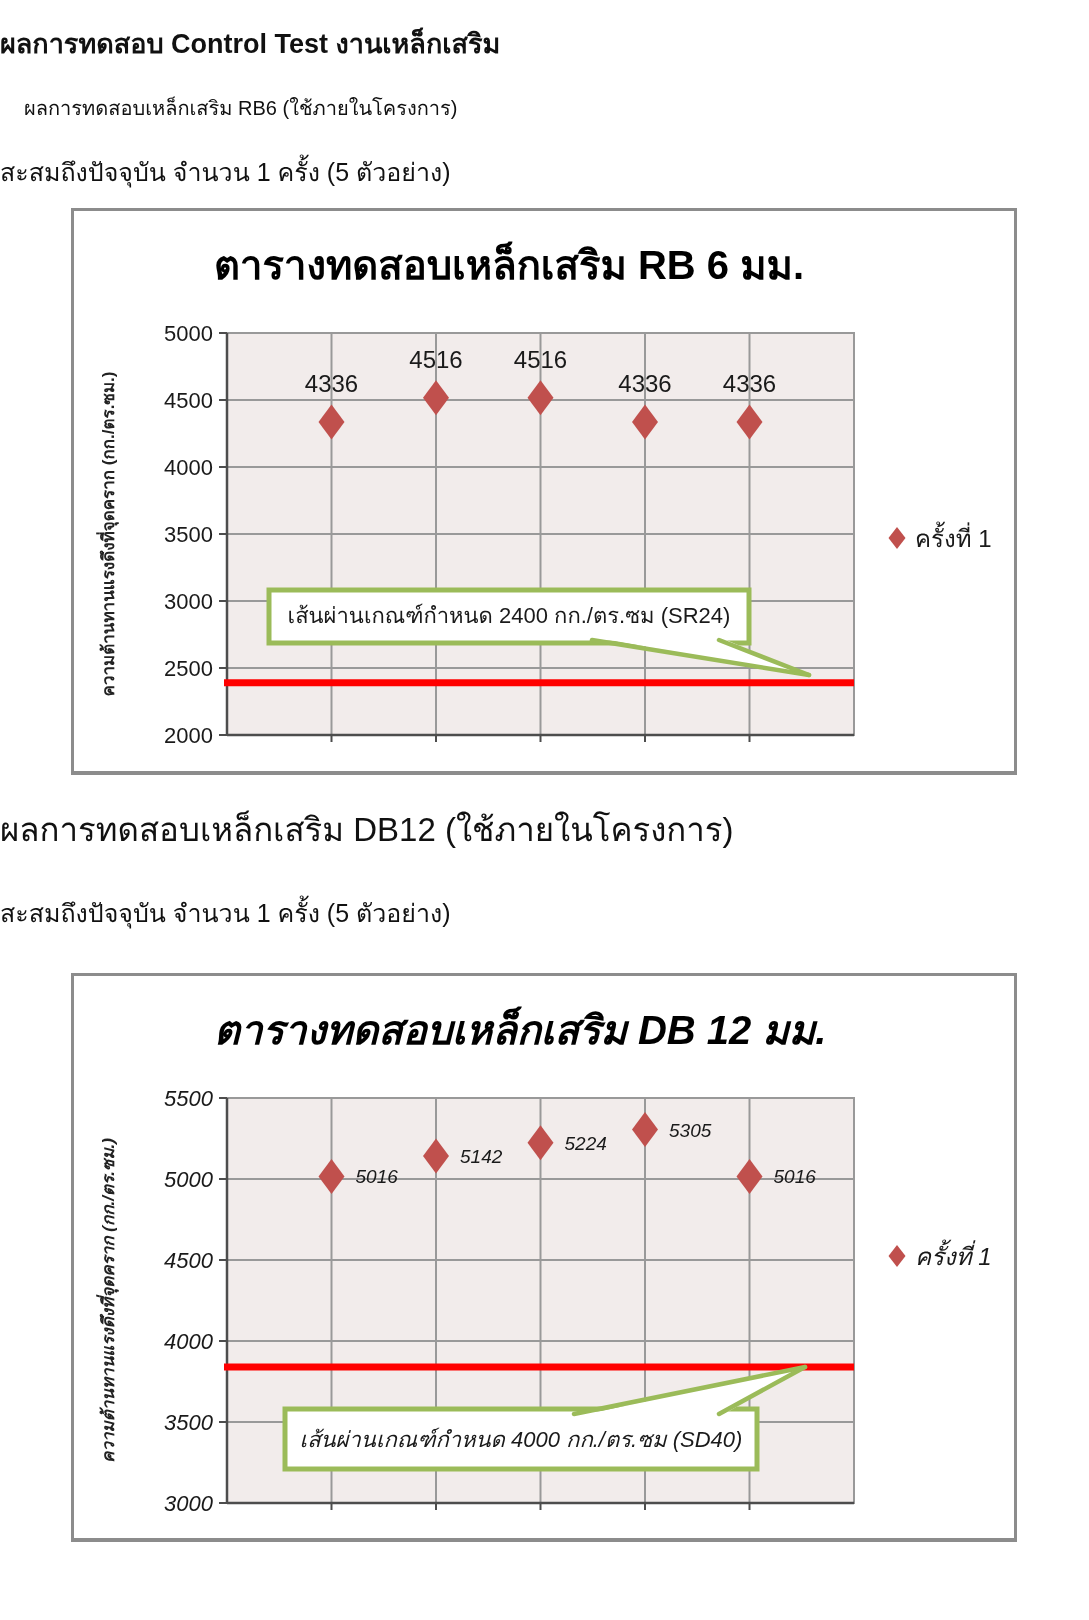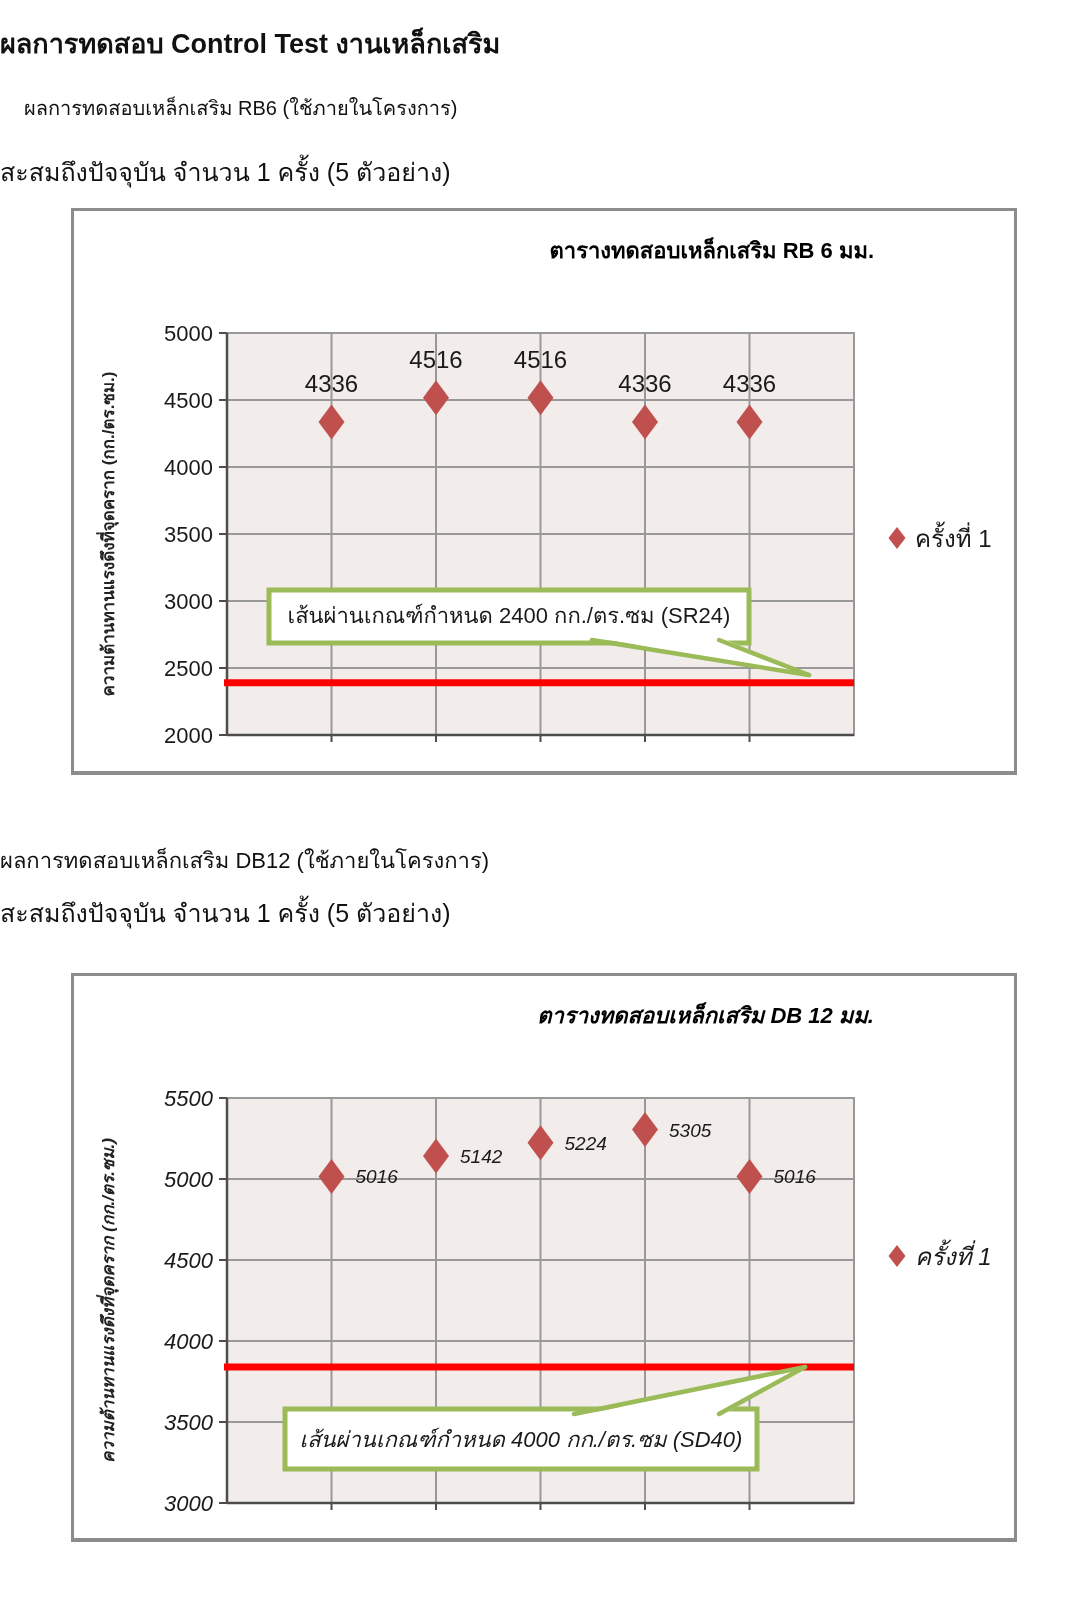--- a/index.html
+++ b/index.html
@@ -12,33 +12,33 @@
     overflow:hidden;
     margin:0 auto;
   }
   .center-line{
     position:absolute;left:0;width:100%;
     text-align:left;white-space:nowrap;
   }
   .h1{top:22px;font-size:27px;font-weight:bold;}
   .s1a{top:92px;font-size:20px;padding-left:24px;}
   .s1b{top:152px;font-size:25px;}
-  .s2a{top:843px;font-size:22px;}
+  .s2a{top:803px;font-size:33px;}
   .s2b{top:893px;font-size:25px;}
   .chart-box{
     position:absolute;left:71px;width:940px;
     background:#ffffff;
     border:3px solid #8c8c8c;
     border-bottom-width:4px;
   }
   #chartbox-0{top:208px;height:560px;}
   #chartbox-1{top:973px;height:562px;font-style:italic;}
   .chart-title{
     position:absolute;left:140px;top:22px;width:660px;
-    text-align:right;font-size:22px;font-weight:bold;color:#000;
+    text-align:left;font-size:40px;font-weight:bold;color:#000;
     white-space:nowrap;
   }
   .ytitle{
     position:absolute;left:20px;height:26px;
     transform:rotate(-90deg);transform-origin:left top;
     text-align:center;font-size:17px;font-weight:bold;color:#222;
     white-space:nowrap;
   }
   .yt0{top:524px;width:402px;}
   .yt1{top:527px;width:405px;}

